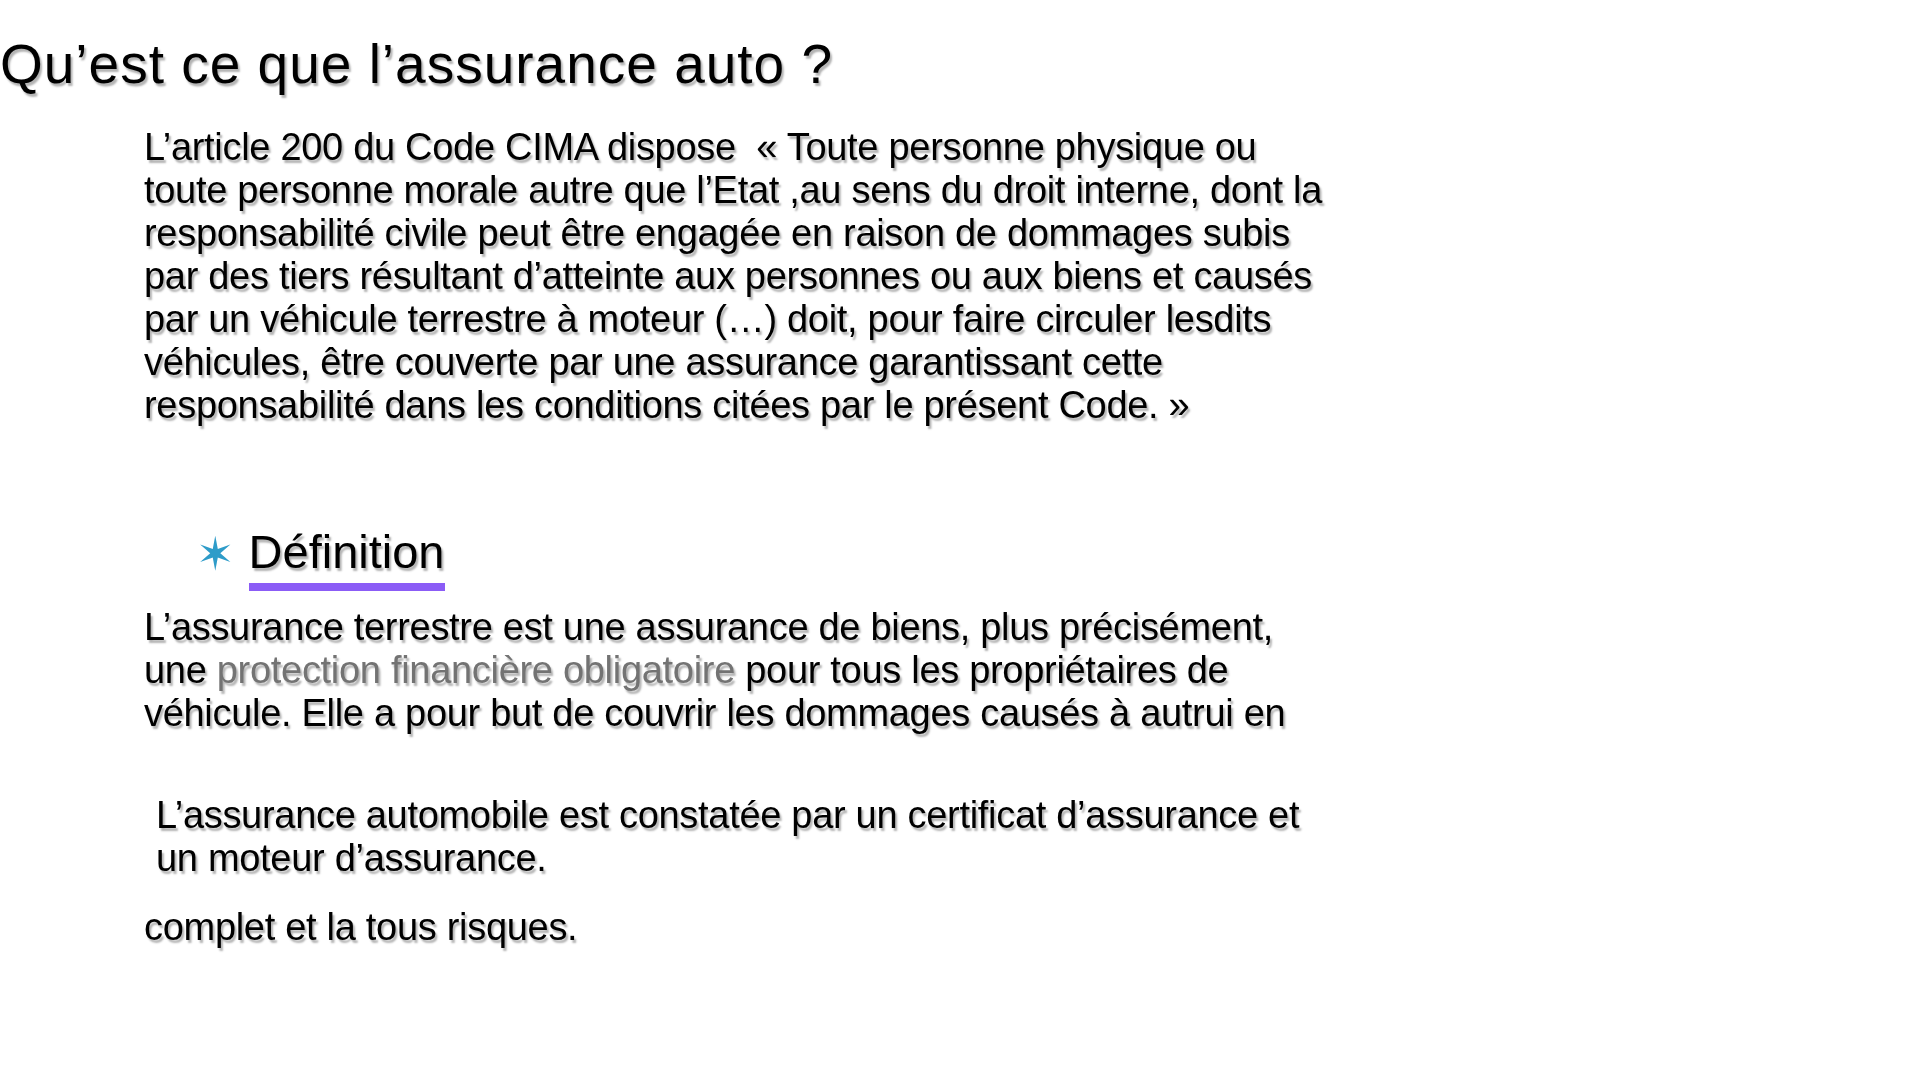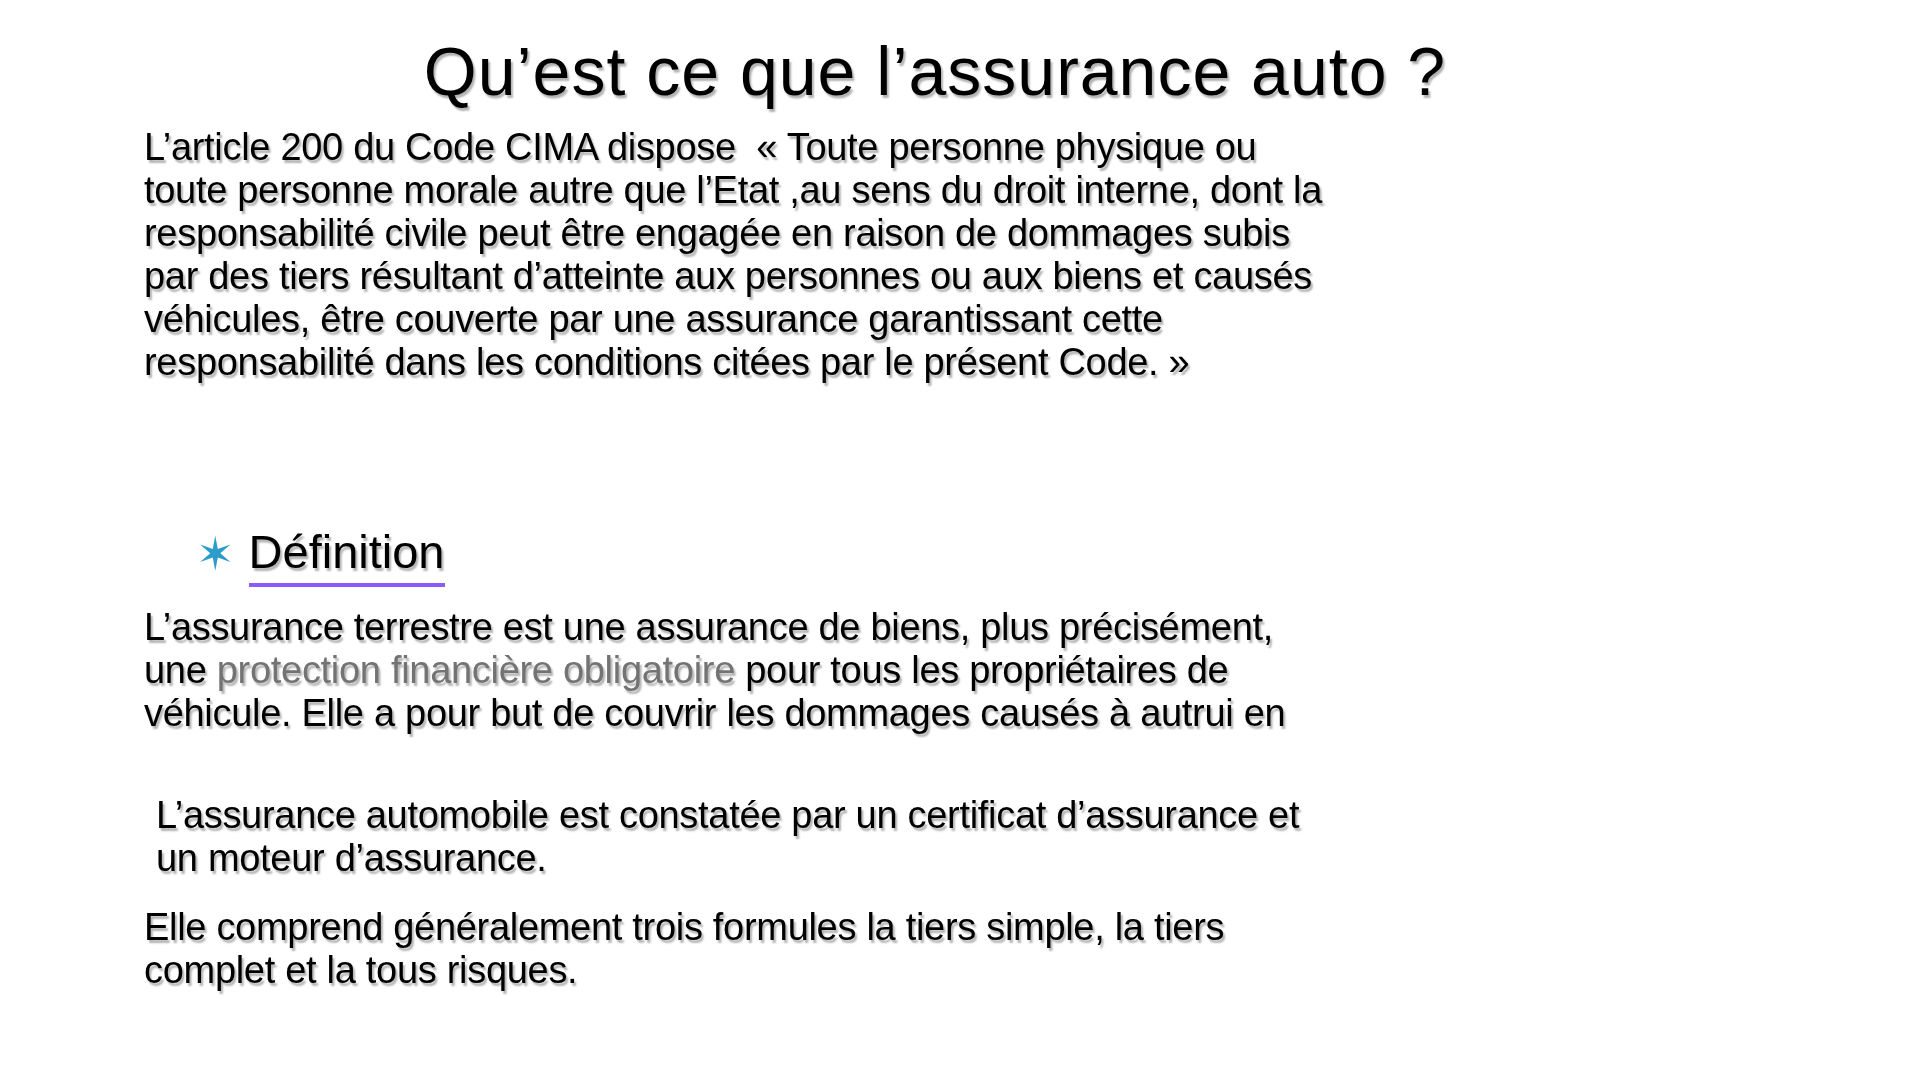--- a/index.html
+++ b/index.html
@@ -21,22 +21,22 @@
     background: #ffffff;
   }
   .shadowed {
     text-shadow: 2px 2.5px 2px rgba(0, 0, 0, 0.30);
   }
   .title {
     position: absolute;
     top: 32px;
     left: 0;
     width: 1870px;
-    text-align: center;
-    font-size: 68px;
+    text-align: left;
+    font-size: 55px;
     letter-spacing: 1px;
     white-space: nowrap;
   }
   .body-block {
     position: absolute;
     left: 144px;
     font-size: 38px;
     line-height: 43px;
     letter-spacing: -0.3px;
     white-space: nowrap;
@@ -56,21 +56,21 @@
   }
   .star-bullet {
     font-size: 46px;
     color: #2e9cc9;
     text-shadow: none;
     margin-right: 14px;
     position: relative;
     top: 2px;
   }
   .def-heading .heading-label {
-    border-bottom: 4px solid #8b5cf6;
+    border-bottom: 8px solid #8b5cf6;
     padding-bottom: 4px;
   }
   #def-para1 { top: 606px; }
   #def-para2 { top: 794px; margin-left: 12px; }
   #def-para3 { top: 906px; }
   .blue {
     color: #737373;
   }
 </style>
 </head>
@@ -78,20 +78,21 @@
 
 <div class="slide">
 
   <div class="title shadowed">Qu’est ce que l’assurance auto ?</div>
 
   <div class="body-block shadowed" id="article-paragraph">
     <div class="line">L’article 200 du Code CIMA dispose &nbsp;« Toute personne physique ou</div>
     <div class="line">toute personne morale autre que l’Etat ,au sens du droit interne, dont la</div>
     <div class="line">responsabilité civile peut être engagée en raison de dommages subis</div>
     <div class="line">par des tiers résultant d’atteinte aux personnes ou aux biens et causés</div>
+    <div class="line">par un véhicule terrestre à moteur (…) doit, pour faire circuler lesdits</div>
     <div class="line">véhicules, être couverte par une assurance garantissant cette</div>
     <div class="line">responsabilité dans les conditions citées par le présent Code. »</div>
   </div>
 
   <div class="def-heading shadowed">
     <span class="star-bullet">✶</span>
     <span class="heading-label">Définition</span>
   </div>
 
   <div class="body-block shadowed" id="def-para1">
@@ -99,17 +100,16 @@
     <div class="line"><span>une </span><span class="blue">protection financière obligatoire</span><span> pour tous les propriétaires de</span></div>
     <div class="line">véhicule. Elle a pour but de couvrir les dommages causés à autrui en</div>
   </div>
 
   <div class="body-block shadowed" id="def-para2">
     <div class="line">L’assurance automobile est constatée par un certificat d’assurance et</div>
     <div class="line">un moteur d’assurance.</div>
   </div>
 
   <div class="body-block shadowed" id="def-para3">
-    <div class="line">Elle comprend généralement trois formules la tiers simple, la tiers</div>
     <div class="line">complet et la tous risques.</div>
   </div>
 
 </div>
 
 </body></html>

